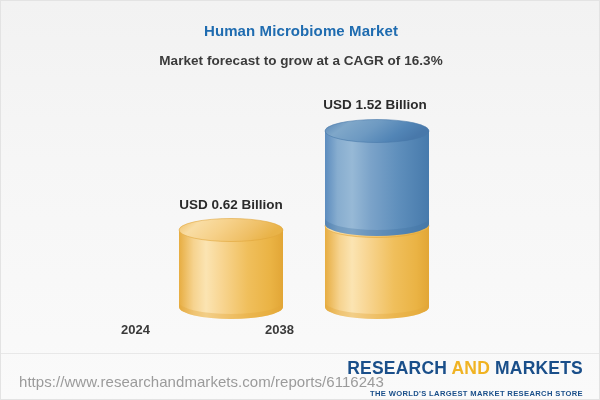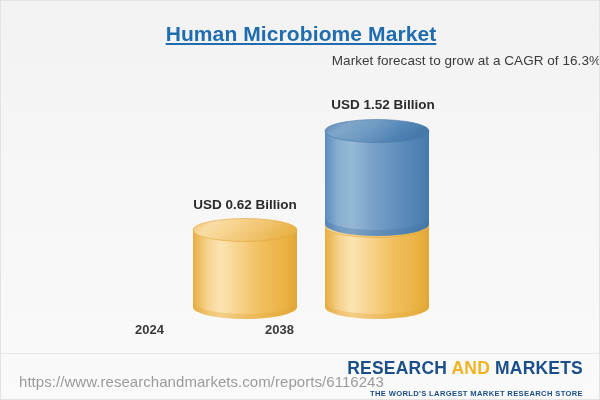--- a/index.html
+++ b/index.html
@@ -24,34 +24,33 @@
     overflow: hidden;
   }
 
   
   #chart-title {
     position: absolute;
     left: 0;
     top: 21px;
     width: 600px;
     text-align: center;
-    font-size: 21px;
+    font-size: 15px;
     font-weight: bold;
     color: #1f6cb0;
     letter-spacing: 0.1px;
-    text-decoration: underline;
   }
   #chart-subtitle {
     position: absolute;
     left: 0;
     top: 52px;
     width: 600px;
-    text-align: right;
+    text-align: center;
     font-size: 13.5px;
-    font-weight: normal;
+    font-weight: bold;
     color: #3b3b3b;
     letter-spacing: 0.05px;
   }
 
   
   #plot-area {
     position: absolute;
     left: 0;
     top: 78px;
     width: 600px;
@@ -131,21 +130,21 @@
 </head>
 <body>
 
 <div id="canvas">
 
   <div id="chart-title">Human Microbiome Market</div>
   <div id="chart-subtitle">Market forecast to grow at a CAGR of 16.3%</div>
 
   <div id="plot-area">
 
-    <div class="bar-group" style="left:134px; width:220px; height:270px;text-decoration:underline;">
+    <div class="bar-group" style="left:120px; width:220px; height:270px;text-decoration:underline;">
 
       <div class="value-label" style="left:0; top:118px;">USD 0.62 Billion</div>
 
       <svg class="cyl" style="left:57px; top:139px;" width="106" height="101" viewBox="0 0 106 101">
         <defs>
           <linearGradient id="yBody24" x1="0" y1="0" x2="1" y2="0">
             <stop offset="0%" stop-color="#e7ad41"></stop>
             <stop offset="14%" stop-color="#f6d38f"></stop>
             <stop offset="26%" stop-color="#fbe4b2"></stop>
             <stop offset="40%" stop-color="#f8d694"></stop>
@@ -167,21 +166,21 @@
         <path d="M1,84 L1,89 A52,12 0 0 0 105,89 L105,84 A52,12 0 0 1 1,84 Z" fill="#e2a63a" opacity="0.35"></path>
 
         <ellipse cx="53" cy="12" rx="52" ry="11.5" fill="url(#yTop24)" stroke="#e0a63a" stroke-width="0.6"></ellipse>
       </svg>
 
       <div class="category-label" style="left:0; top:243px;">2024</div>
     </div>
 
     <div class="bar-group" style="left:264px; width:220px; height:270px;">
 
-      <div class="value-label" style="left:8px; top:18px;">USD 1.52 Billion</div>
+      <div class="value-label" style="left:0; top:18px;">USD 1.52 Billion</div>
 
       <svg class="cyl" style="left:57px; top:39px;" width="110" height="201" viewBox="0 0 110 201">
         <defs>
           <linearGradient id="bBody30" x1="0" y1="0" x2="1" y2="0">
             <stop offset="0%" stop-color="#5c8cbe"></stop>
             <stop offset="12%" stop-color="#87adcf"></stop>
             <stop offset="26%" stop-color="#97b9d6"></stop>
             <stop offset="44%" stop-color="#7ba3c9"></stop>
             <stop offset="70%" stop-color="#5f8fbc"></stop>
             <stop offset="90%" stop-color="#4f81b1"></stop>

